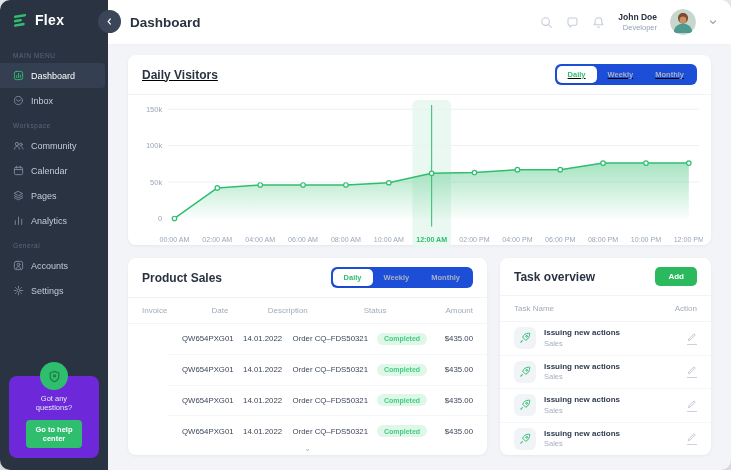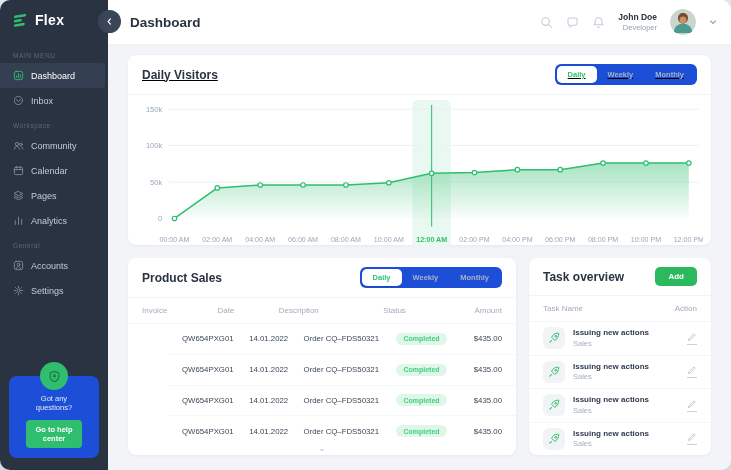--- a/index.html
+++ b/index.html
@@ -12,21 +12,21 @@
   .logo-row { display:flex; align-items:flex-start; gap:6px; padding:12px 12px 14px; }
   .logo-mark { width:17px; height:17px; display:inline-flex; }
   .logo-text { color:#fff; font-size:14px; font-weight:bold; letter-spacing:.3px; }
   .nav { flex:1 1 auto; }
   .section-label { font-size:6.5px; color:#5B6779; letter-spacing:.6px; padding:9px 13px 4px; }
   .nav-item { display:flex; align-items:center; gap:7px; padding:7px 13px; color:#C3CBD6; font-size:9px; cursor:pointer; }
   .nav-item .nav-ico { width:11px; height:11px; display:inline-flex; color:#7E8B9E; }
   .nav-item svg { width:11px; height:11px; }
   .nav-item.active { background:#353F52; border-radius:0 4px 4px 0; margin-right:3px; color:#FFFFFF; }
   .nav-item.active .nav-ico { color:#2FBE6E; }
-  .help-card { margin:24px 9px 12px; background:#1d4ed8; border-radius:8px; padding:18px 17px 10px; text-align:center; position:relative; }
+  .help-card { margin:24px 9px 12px; background:#6d28d9; border-radius:8px; padding:18px 17px 10px; text-align:center; position:relative; }
   .help-badge { position:absolute; top:-14px; left:50%; transform:translateX(-50%); width:28px; height:28px; border-radius:50%;
                 background:#2FBE6E; display:flex; align-items:center; justify-content:center; }
   .help-badge svg { width:13px; height:13px; }
   .help-text { color:#E6EAF1; font-size:7.5px; margin-bottom:8px; }
   .help-btn { display:inline-block; background:#2FBE6E; color:#fff; font-size:7.5px; font-weight:bold; border-radius:4px;
               padding:5px 8px; cursor:pointer; border:none; font-family:inherit; }
   .collapse-btn { position:absolute; left:98px; top:10px; width:23px; height:23px; border-radius:50%; background:#3A4557;
                   color:#fff; display:flex; align-items:center; justify-content:center; font-size:10px; z-index:6; cursor:pointer; }
 
   
@@ -49,21 +49,21 @@
   .card-title { font-size:12px; font-weight:bold; color:#2A3342; }
   .tab-group { background:#1d4ed8; border-radius:6px; padding:2px; display:flex;text-align:center; }
   .tab { font-size:7.5px; font-weight:bold; color:#A8B2C1; padding:4px 11px; border-radius:5px; cursor:pointer; }
   .tab.active { background:#fff; color:#2FBE6E; box-shadow:0 1px 2px rgba(0,0,0,.10); }
 
   .visitors-card { height:190px; display:flex; flex-direction:column;text-decoration:underline; }
   .chart-area { flex:1 1 auto; padding:2px 8px 0; }
   .chart-area svg { width:100%; height:100%; display:block; }
 
   .bottom-row { display:flex; gap:13px; margin-top:13px; height:197px; }
-  .sales-card { width:388px; flex:none; display:flex; flex-direction:column; }
+  .sales-card { width:359px; flex:none; display:flex; flex-direction:column; }
   .tasks-card { flex:1 1 auto; display:flex; flex-direction:column; }
 
   .table-cols { display:flex; padding:8px 14px; font-size:8px; color:#A2ACBB; border-bottom:1px solid #F2F4F7; flex:none; }
   .table-row { display:flex; align-items:center; padding:0 14px; flex:1 1 auto; border-bottom:1px solid #F4F6F8; font-size:7.8px; color:#3B4759; }
   .table-row:last-of-type { border-bottom:none; }
   .col-invoice{width:21%;} .col-date{width:17%;} .col-desc{width:29%;} .col-status{width:19%;} .col-amount{width:14%; text-align:right;}
   .badge { display:inline-block; background:#DFF7E9; color:#43CD7F; font-size:7px; font-weight:bold; padding:2.5px 7px; border-radius:9px; }
   .more-chev { flex:none; text-align:center; color:#A9B3C0; font-size:8px; line-height:6px; padding-bottom:3px; cursor:pointer; }
 
   .task-cols { display:flex; justify-content:space-between; padding:8px 14px; font-size:8px; color:#A2ACBB; border-bottom:1px solid #F2F4F7; flex:none; }

